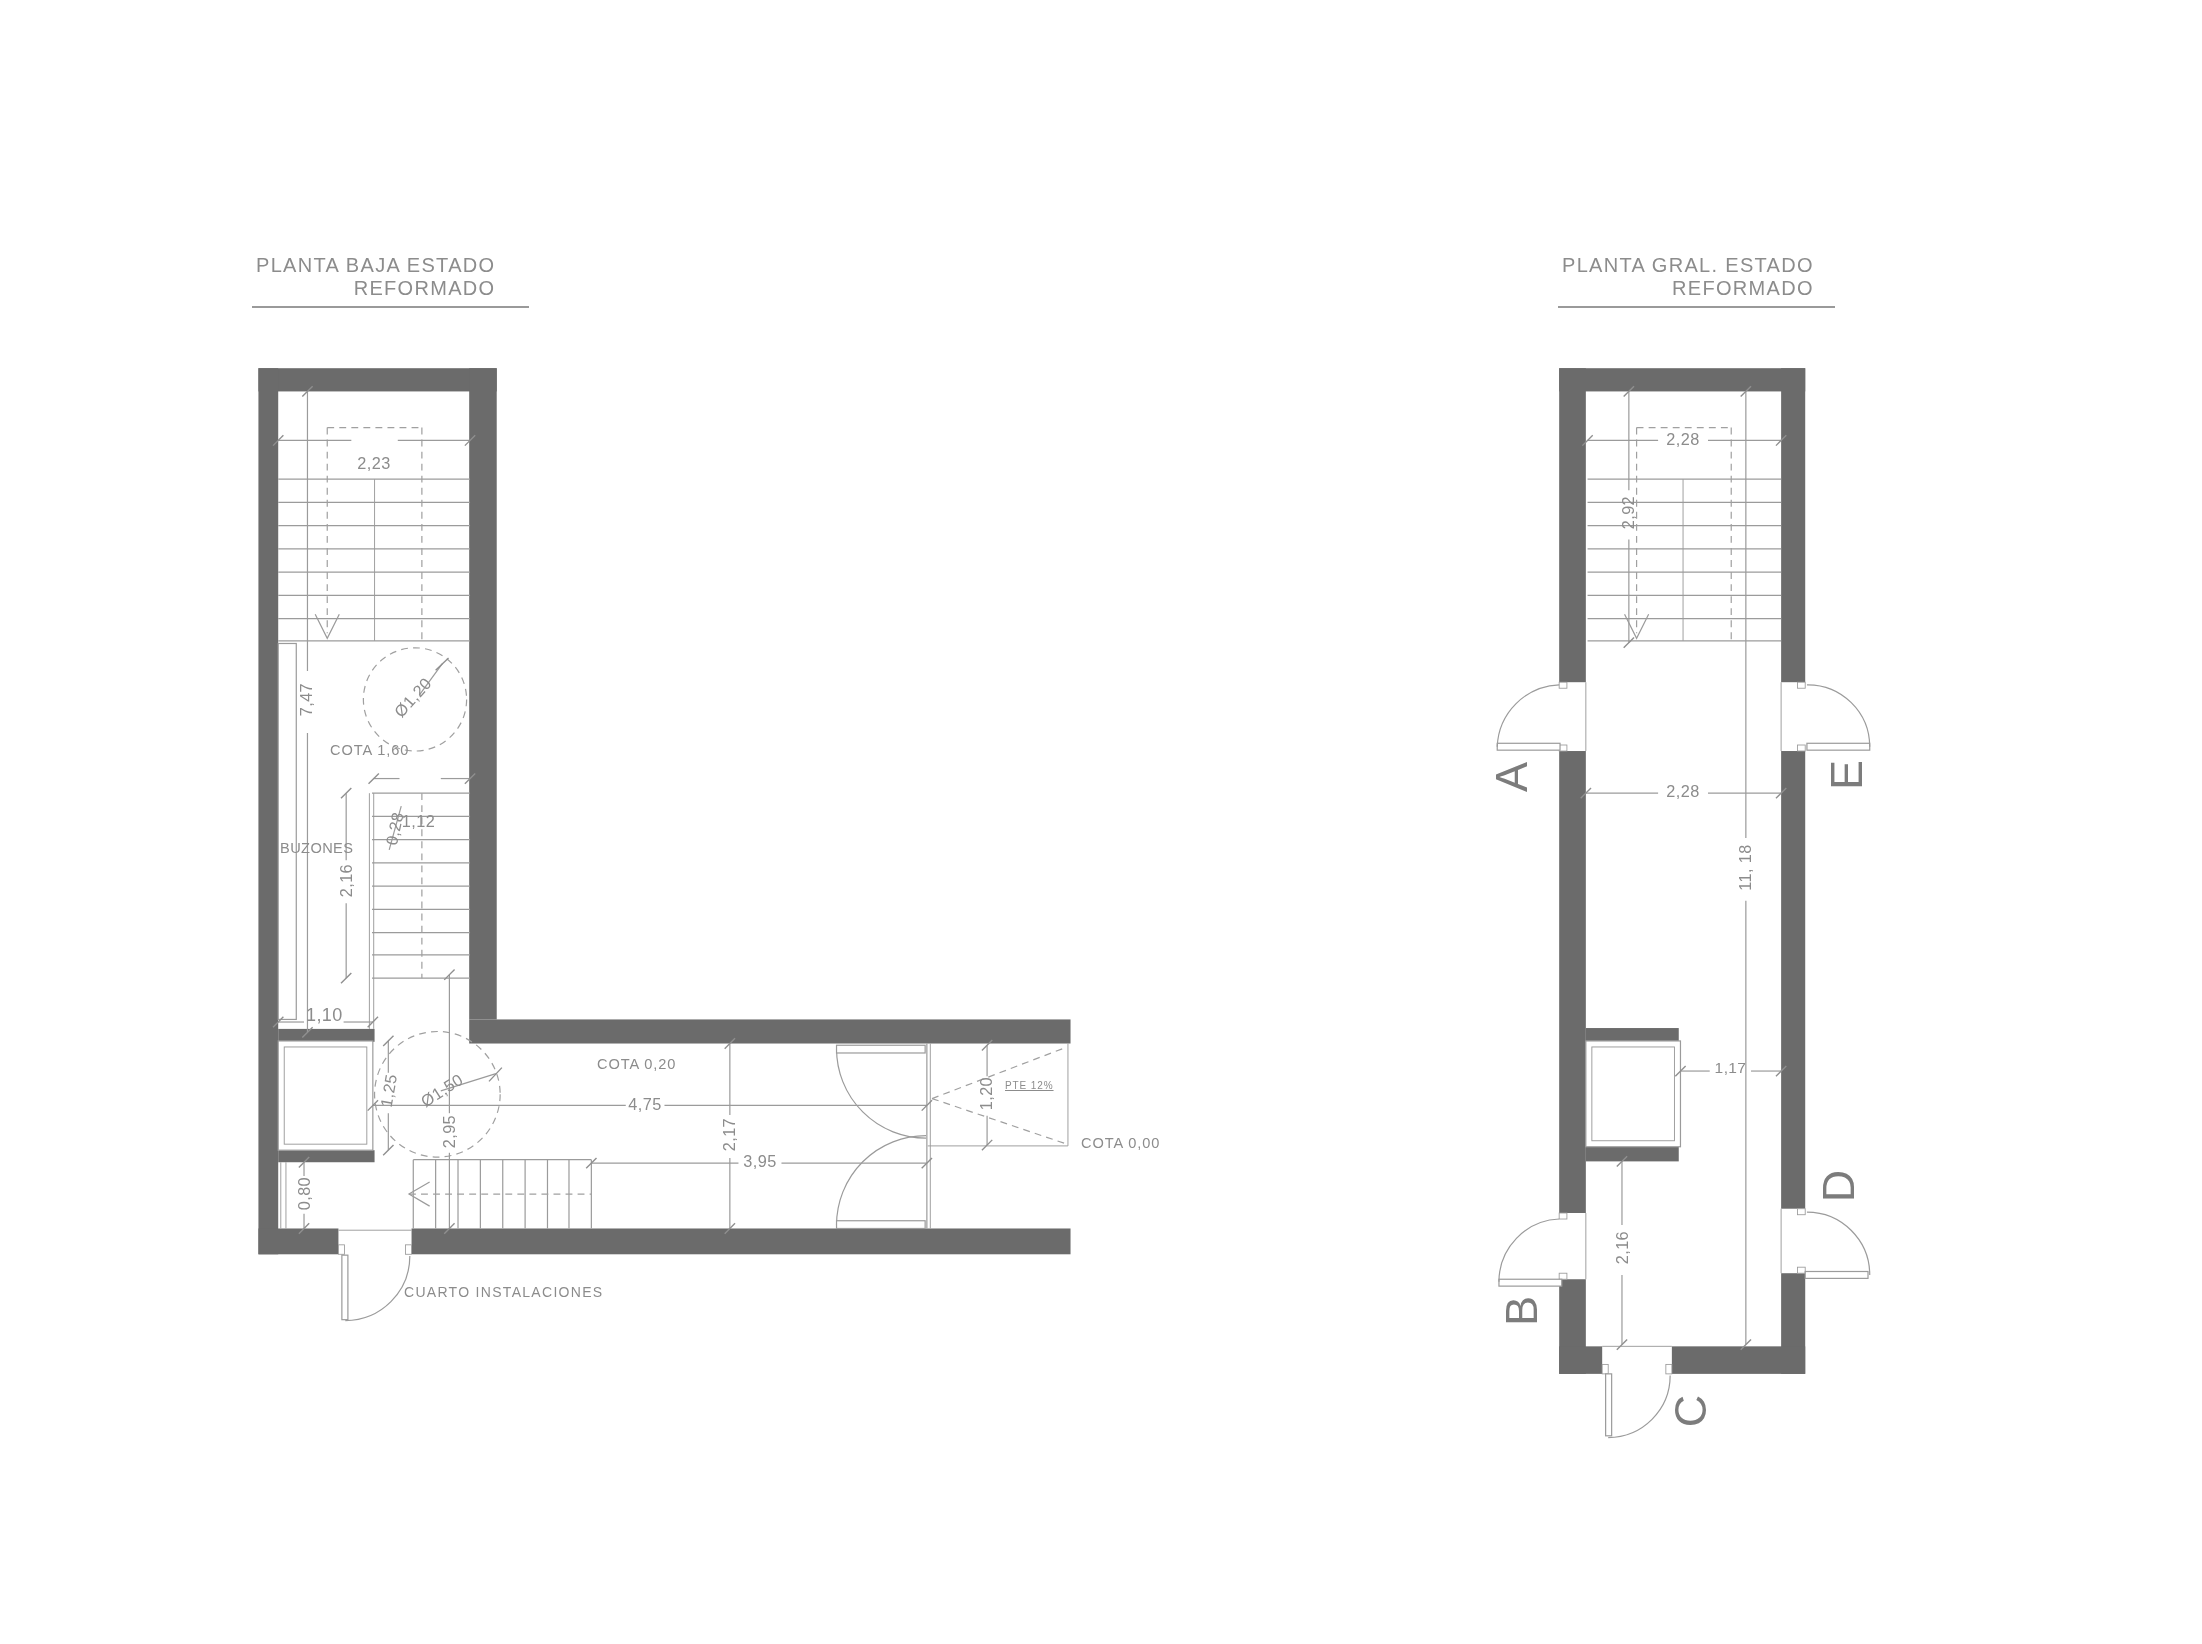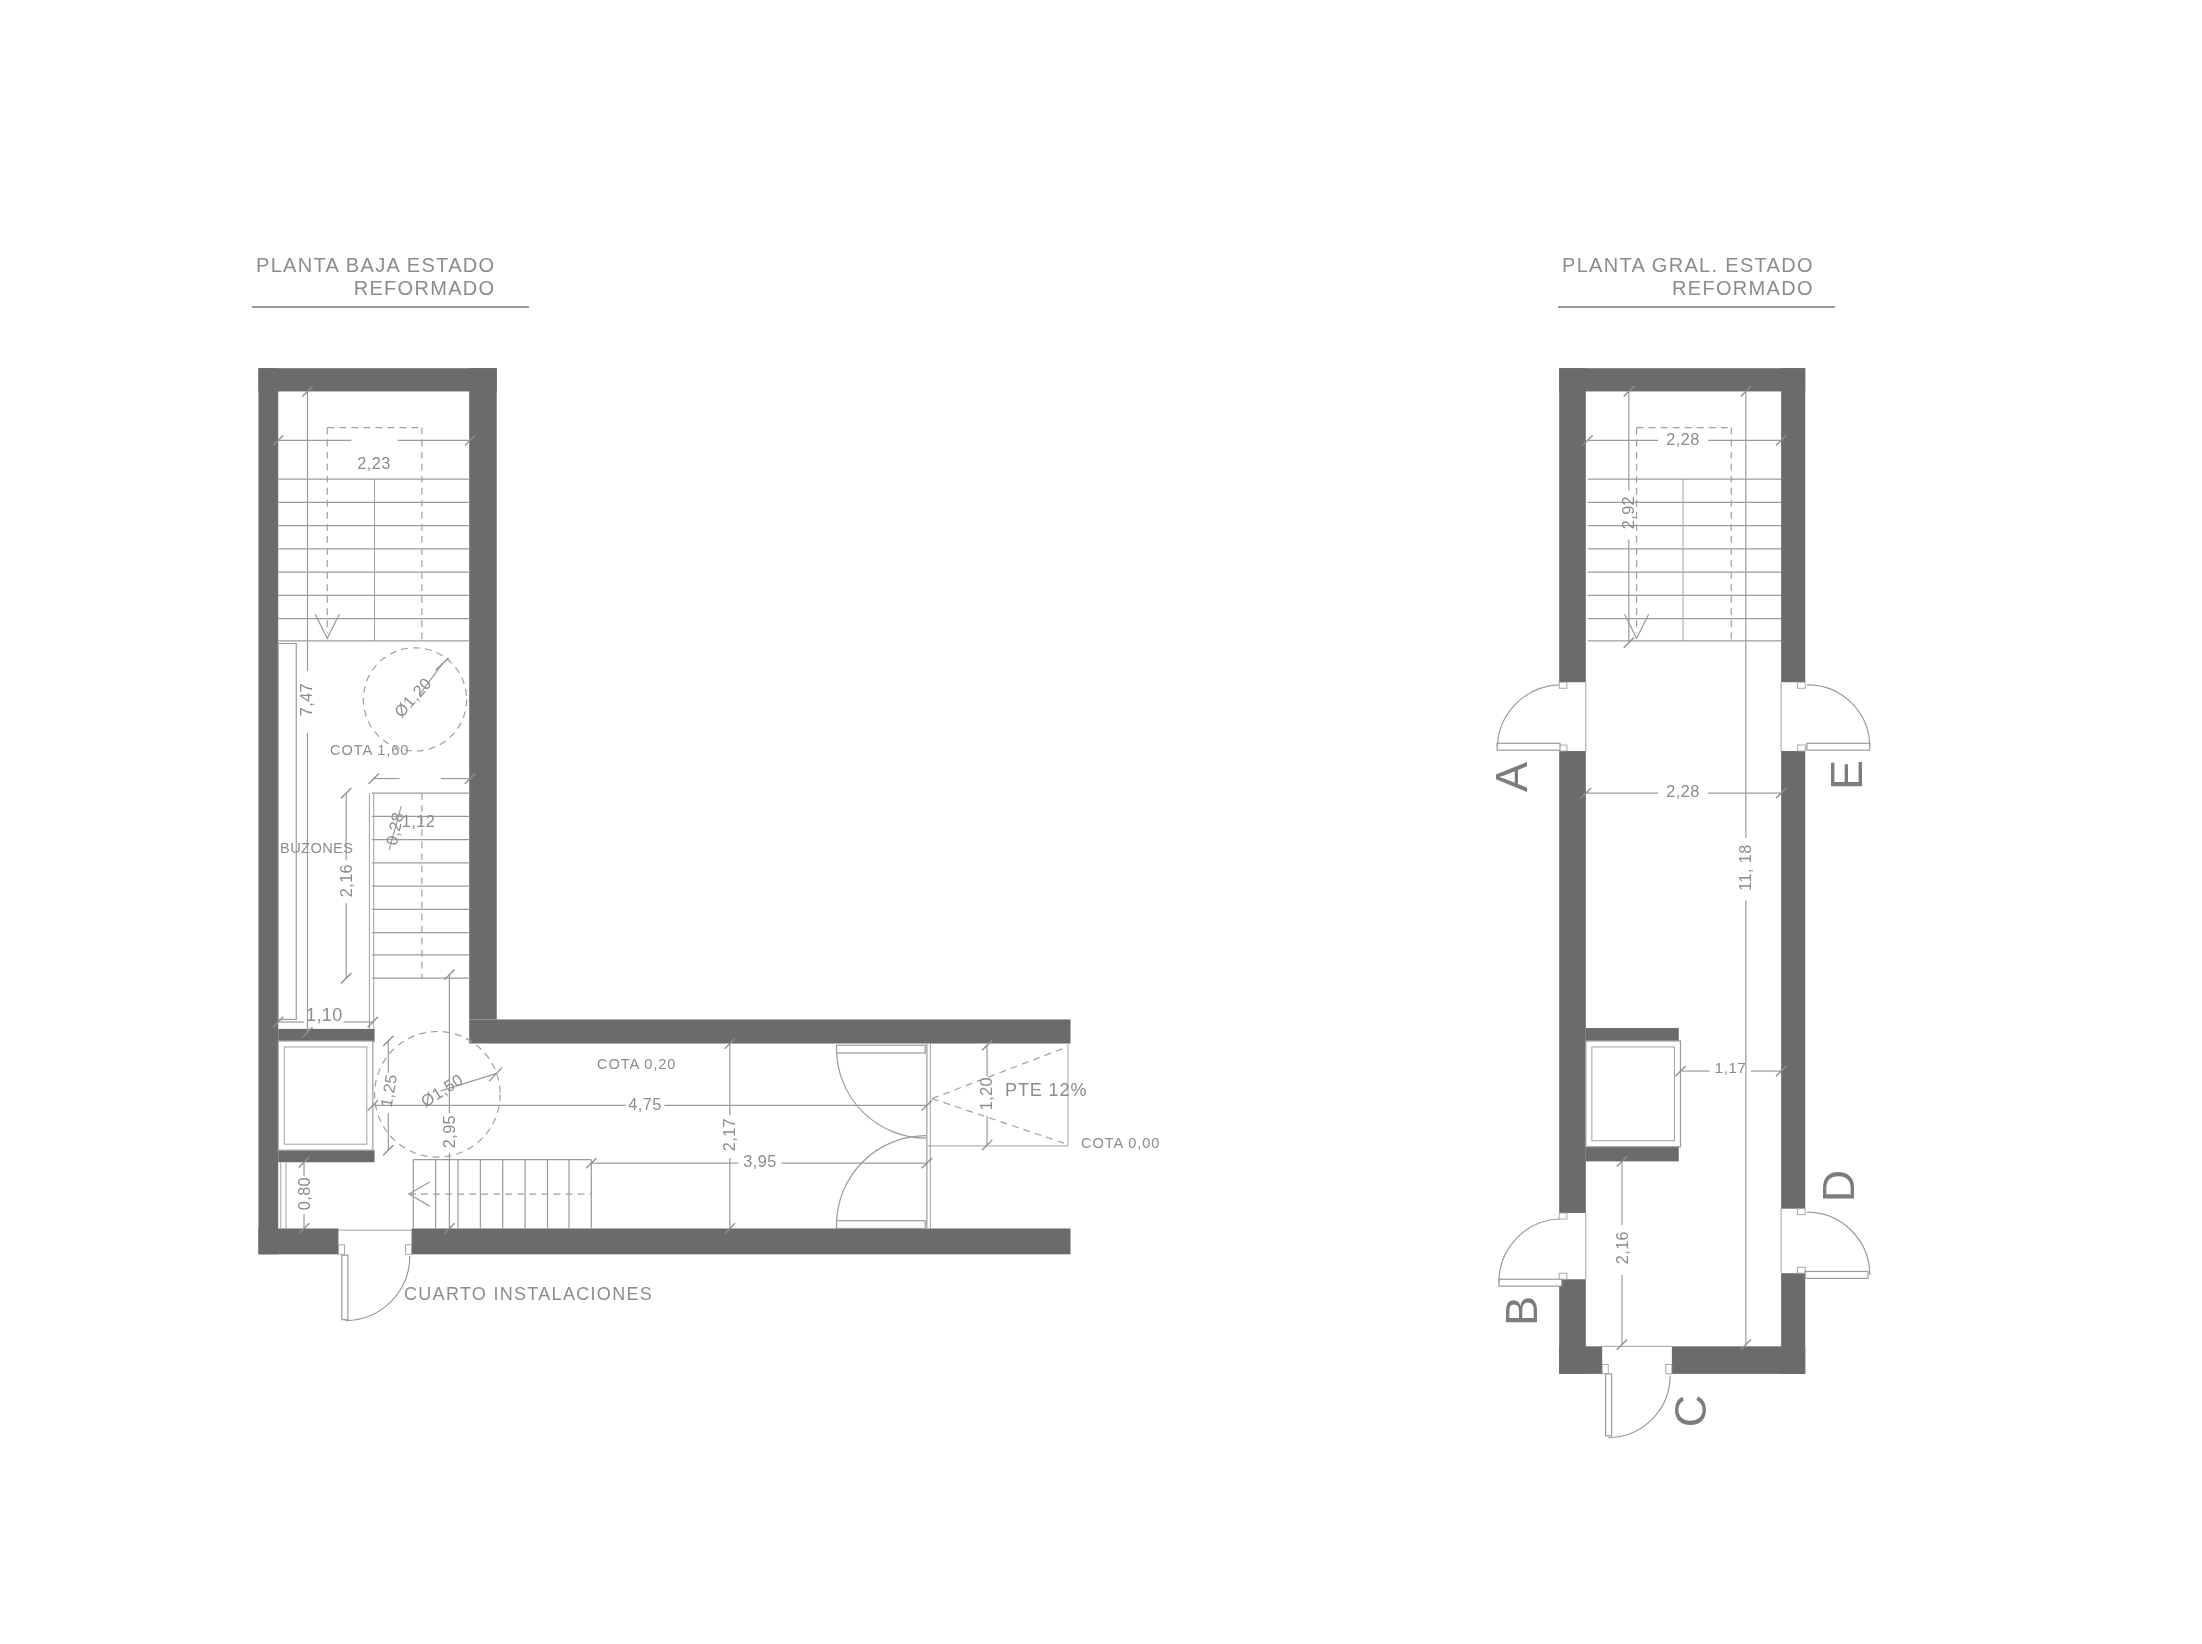--- a/index.html
+++ b/index.html
@@ -17,24 +17,24 @@
   .leaf{fill:#ffffff;stroke:var(--line);stroke-width:1.4;}
   .notch{fill:#ffffff;stroke:var(--line);stroke-width:1;}
   .shaftbox{fill:#ffffff;stroke:var(--line);stroke-width:1.4;}
   .lb{position:absolute;color:var(--text);white-space:nowrap;letter-spacing:0.4px;
       font-size:16.3px;line-height:1.05;}
   .ctr{text-align:center;}
   .rot{transform:rotate(-90deg);transform-origin:center center;}
   .title{position:absolute;color:var(--text);font-size:20px;letter-spacing:1.3px;line-height:23px;text-align:right;}
   .rule{position:absolute;height:1.7px;background:#9a9a9a;}
   .cota{font-size:14.6px;letter-spacing:0.9px;text-align:right;}
-  .small{font-size:18px;letter-spacing:0.9px;}
+  .small{font-size:10px;letter-spacing:0.9px;text-decoration:underline;}
   .sec{position:absolute;color:var(--section);font-size:45px;letter-spacing:0;
        transform:rotate(-90deg);transform-origin:center center;text-align:center;}
-  .room{font-size:18px;letter-spacing:1.3px;}
+  .room{font-size:14px;letter-spacing:1.3px;}
 </style>
 </head>
 <body>
 
 <div class="canvas">
 
 <svg width="2203" height="1644" viewBox="0 0 2560 1911">
 
   <g>
 

